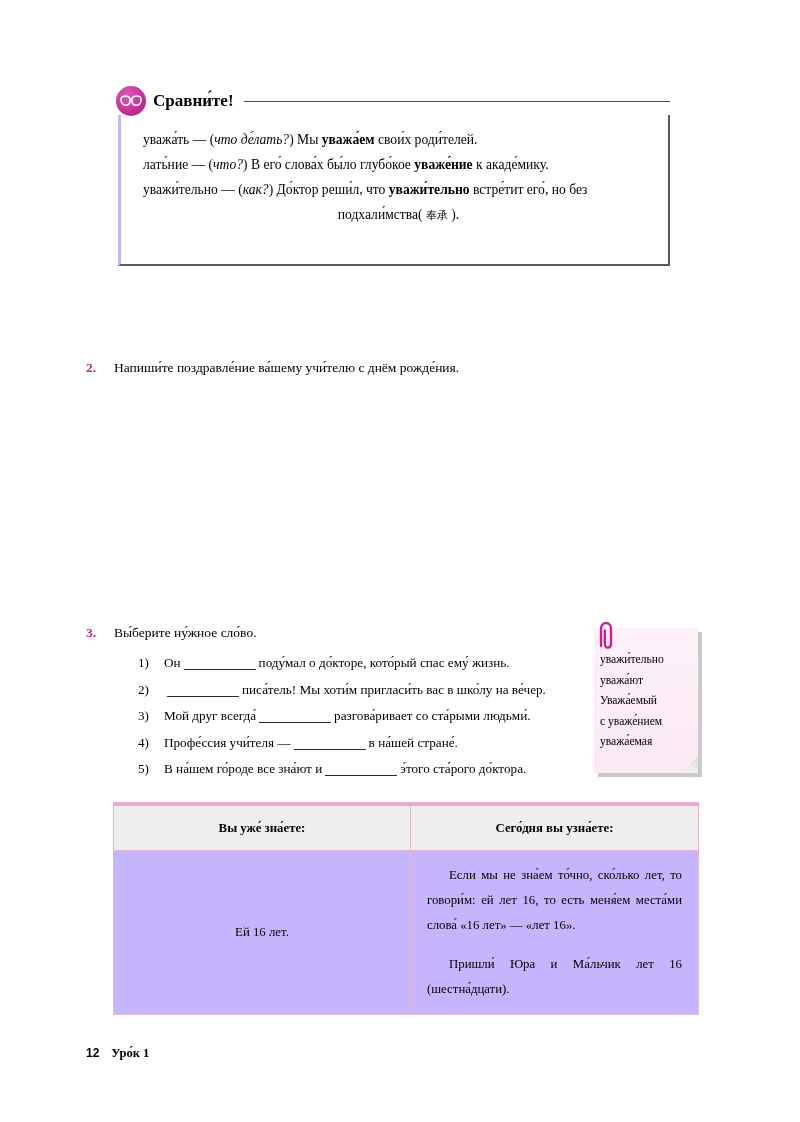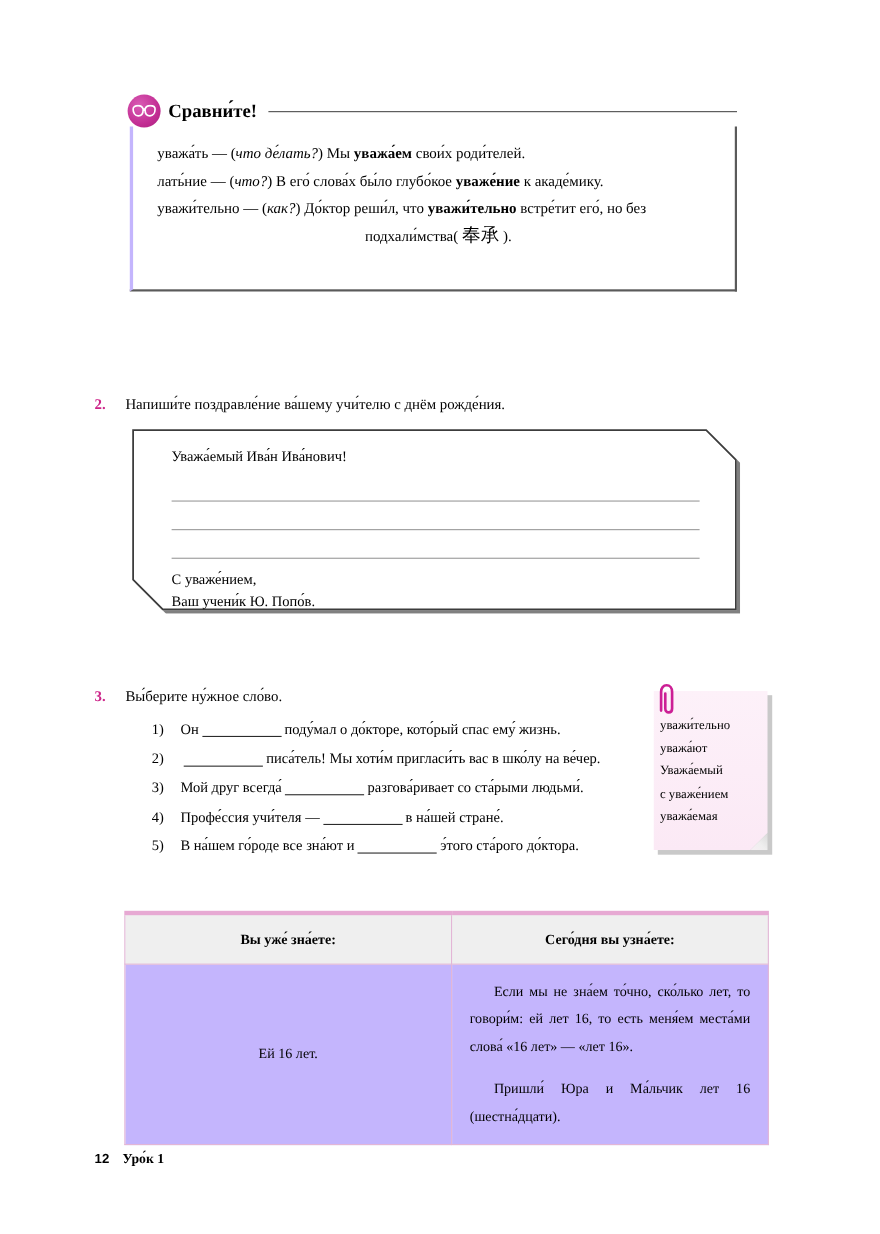--- a/index.html
+++ b/index.html
@@ -71,21 +71,21 @@
     box-sizing: border-box;
   }
   .compare-line {
     font-size: 13.6px;
     line-height: 25px;
     white-space: nowrap;
   }
   .compare-line.center { text-align: center; }
   .compare-line i { font-style: italic; }
   .compare-line b { font-weight: bold; }
-  .cjk { font-family: "DejaVu Sans", sans-serif; font-size: 17px; }
+  .cjk { font-family: "DejaVu Sans", sans-serif; font-size: 11px; }
 
   
   .ex-head {
     position: absolute;
     display: flex;
     align-items: baseline;
     font-size: 13.5px;
   }
   .ex-num {
     color: #cc2288;
@@ -221,21 +221,20 @@
   }
 
   
   .two-col-table {
     position: absolute;
     left: 113px;
     top: 802px;
     width: 586px;
     border-collapse: collapse;
     table-layout: fixed;
-    margin-top: 26px;
   }
   .two-col-table th,
   .two-col-table td {
     border: 1px solid #e3b6d6;
     vertical-align: middle;
   }
   .two-col-table th {
     background: #efefef;
     font-size: 12.8px;
     font-weight: bold;
@@ -309,37 +308,20 @@
         <span>подхали́мства( </span><span class="cjk">奉承</span><span> ).</span>
       </div>
     </div>
   </div>
 
   <div class="ex-head" style="left:86px; top:360px;">
     <span class="ex-num">2.</span>
     <span class="ex-title">Напиши́те поздравле́ние ва́шему учи́телю с днём рожде́ния.</span>
   </div>
 
-  <div class="letter-wrap">
-    <div class="letter-shadow"></div>
-    <div class="letter-box"></div>
-    <svg class="letter-border" viewBox="0 0 550 165" preserveAspectRatio="none">
-      <polygon points="1,1 522,1 549,28 549,164 28,164 1,137" fill="none" stroke="#3c3c3c" stroke-width="1.6"></polygon>
-    </svg>
-    <div class="letter-inner">
-      <div class="letter-salutation">Уважа́емый Ива́н Ива́нович!</div>
-      <div class="letter-rules">
-        <div class="letter-rule"></div>
-        <div class="letter-rule"></div>
-        <div class="letter-rule"></div>
-      </div>
-      <div class="letter-closing">С уваже́нием,</div>
-      <div>Ваш учени́к Ю. Попо́в.</div>
-    </div>
-  </div>
 
   <div class="ex-head" style="left:86px; top:625px;">
     <span class="ex-num">3.</span>
     <span class="ex-title">Вы́берите ну́жное сло́во.</span>
   </div>
 
   <div class="q-list">
     <div class="q-item">
       <span class="q-marker">1)</span>
       <span><span>Он</span><span class="blank"></span><span>поду́мал о до́кторе, кото́рый спас ему́ жизнь.</span></span>

